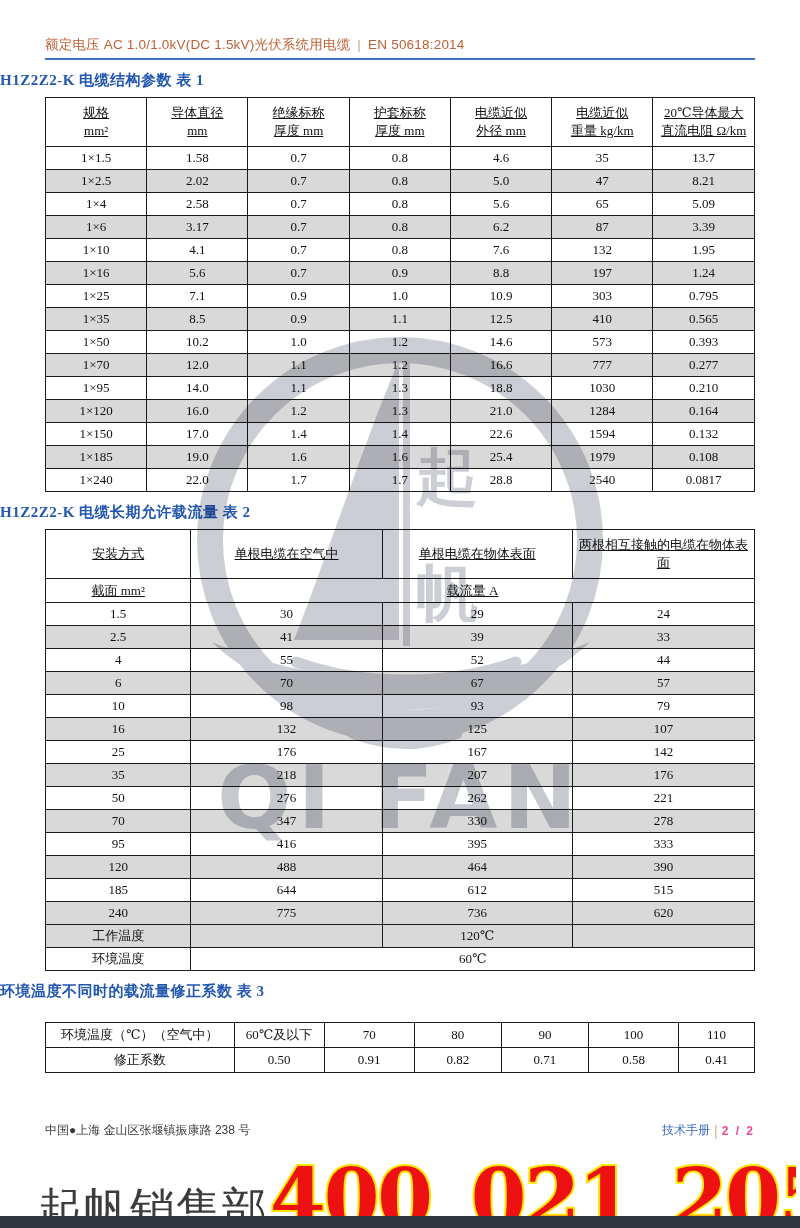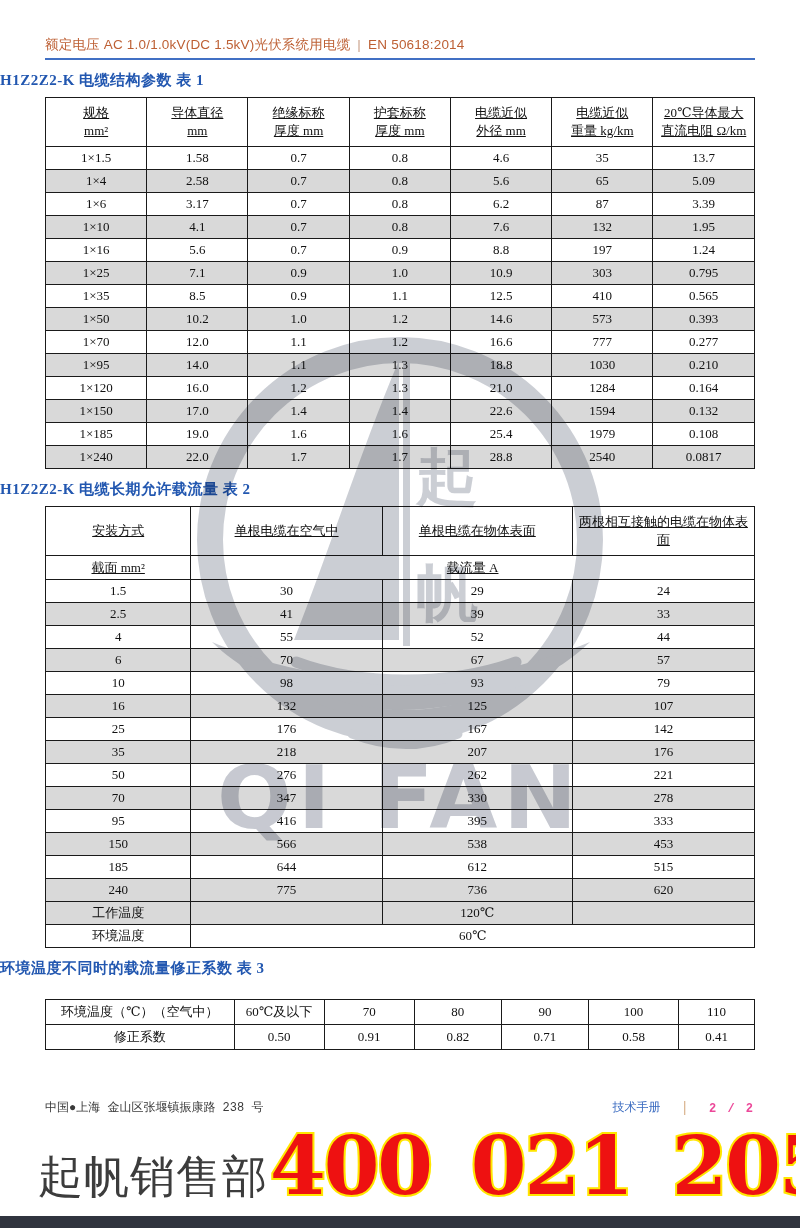--- a/index.html
+++ b/index.html
@@ -30,23 +30,23 @@
 
   #table2 thead tr.hrow1 th{height:46px;}
   #table2 thead tr.hrow2 th{height:21px;}
   #table2 tbody.main tr:nth-child(even) td{background:#d9d9d9;}
   #table2 tr.row-gray td{background:#d9d9d9;text-align:center;}
 
   #table3{margin-top:21px;}
   #table3 td{height:22px;}
 
   
-  .footer{margin:49px 45px 8px 45px;display:flex;justify-content:space-between;align-items:center;
-          font-family:Liberation Mono, monospace;font-size:12px;color:#3a3a3a;}
-  .footer-right{display:flex;align-items:flex-end;gap:20px;}
+  .footer{margin:49px 45px 17px 45px;display:flex;justify-content:space-between;align-items:center;
+          font-family:Liberation Sans, sans-serif;font-size:12px;color:#3a3a3a;}
+  .footer-right{display:flex;align-items:center;gap:4px;}
   .footer .manual{color:#3a6bc0;}
   .footer .vbar{color:#d8b08a;font-size:14px;}
   .footer .pageno{color:#ec4899;font-weight:bold;letter-spacing:2px;}
 
   
   .hotline{margin:8px 0 0 38px;display:flex;align-items:flex-end;}
   .hotline .dept{font-size:45px;color:#3c3c3c;letter-spacing:1px;line-height:1;
                  padding-bottom:10px;font-family:"Liberation Serif","DejaVu Serif",serif;}
   .hotline svg{display:block;}
 
@@ -121,20 +121,29 @@
           <tr>
             <td>1×1.5</td>
             <td>1.58</td>
             <td>0.7</td>
             <td>0.8</td>
             <td>4.6</td>
             <td>35</td>
             <td>13.7</td>
           </tr>
           <tr>
+            <td>1×2.5</td>
+            <td>2.02</td>
+            <td>0.7</td>
+            <td>0.8</td>
+            <td>5.0</td>
+            <td>47</td>
+            <td>8.21</td>
+          </tr>
+          <tr>
             <td>1×4</td>
             <td>2.58</td>
             <td>0.7</td>
             <td>0.8</td>
             <td>5.6</td>
             <td>65</td>
             <td>5.09</td>
           </tr>
           <tr>
             <td>1×6</td>
@@ -328,24 +337,24 @@
             <td>330</td>
             <td>278</td>
           </tr>
           <tr>
             <td>95</td>
             <td>416</td>
             <td>395</td>
             <td>333</td>
           </tr>
           <tr>
-            <td>150</td>
-            <td>566</td>
-            <td>538</td>
-            <td>453</td>
+            <td>120</td>
+            <td>488</td>
+            <td>464</td>
+            <td>390</td>
           </tr>
           <tr>
             <td>185</td>
             <td>644</td>
             <td>612</td>
             <td>515</td>
           </tr>
           <tr>
             <td>240</td>
             <td>775</td>

